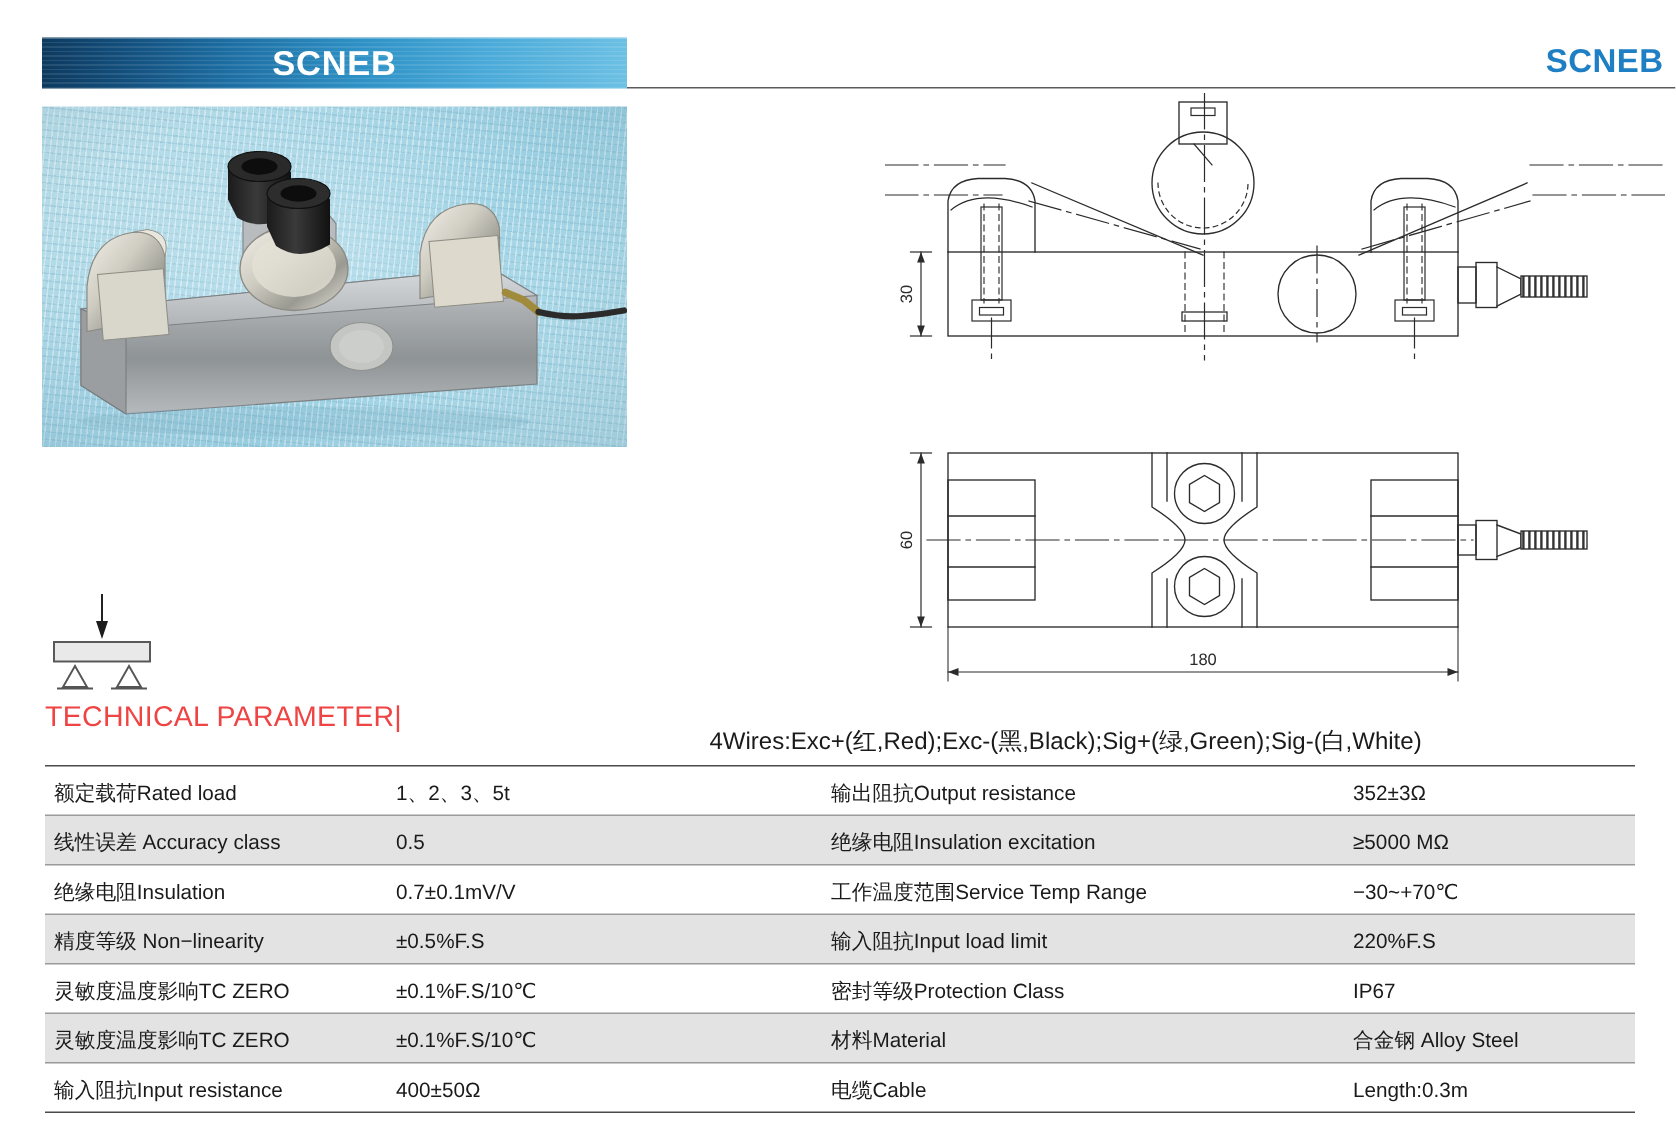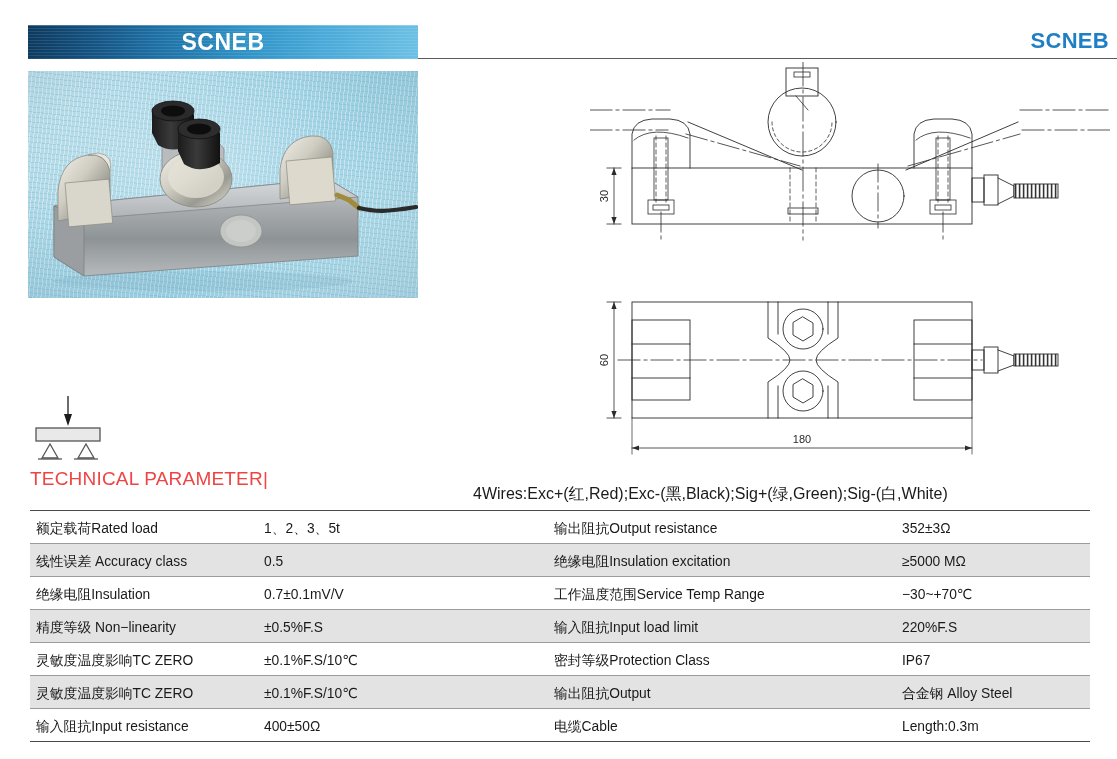--- a/index.html
+++ b/index.html
@@ -299,21 +299,21 @@
       </tr>
       <tr>
         <td>灵敏度温度影响TC ZERO</td>
         <td>±0.1%F.S/10℃</td>
         <td>密封等级Protection Class</td>
         <td>IP67</td>
       </tr>
       <tr>
         <td>灵敏度温度影响TC ZERO</td>
         <td>±0.1%F.S/10℃</td>
-        <td>输出阻抗Output</td>
+        <td>材料Material</td>
         <td>合金钢 Alloy Steel</td>
       </tr>
       <tr>
         <td>输入阻抗Input resistance</td>
         <td>400±50Ω</td>
         <td>电缆Cable</td>
         <td>Length:0.3m</td>
       </tr>
     </tbody>
 </table>

